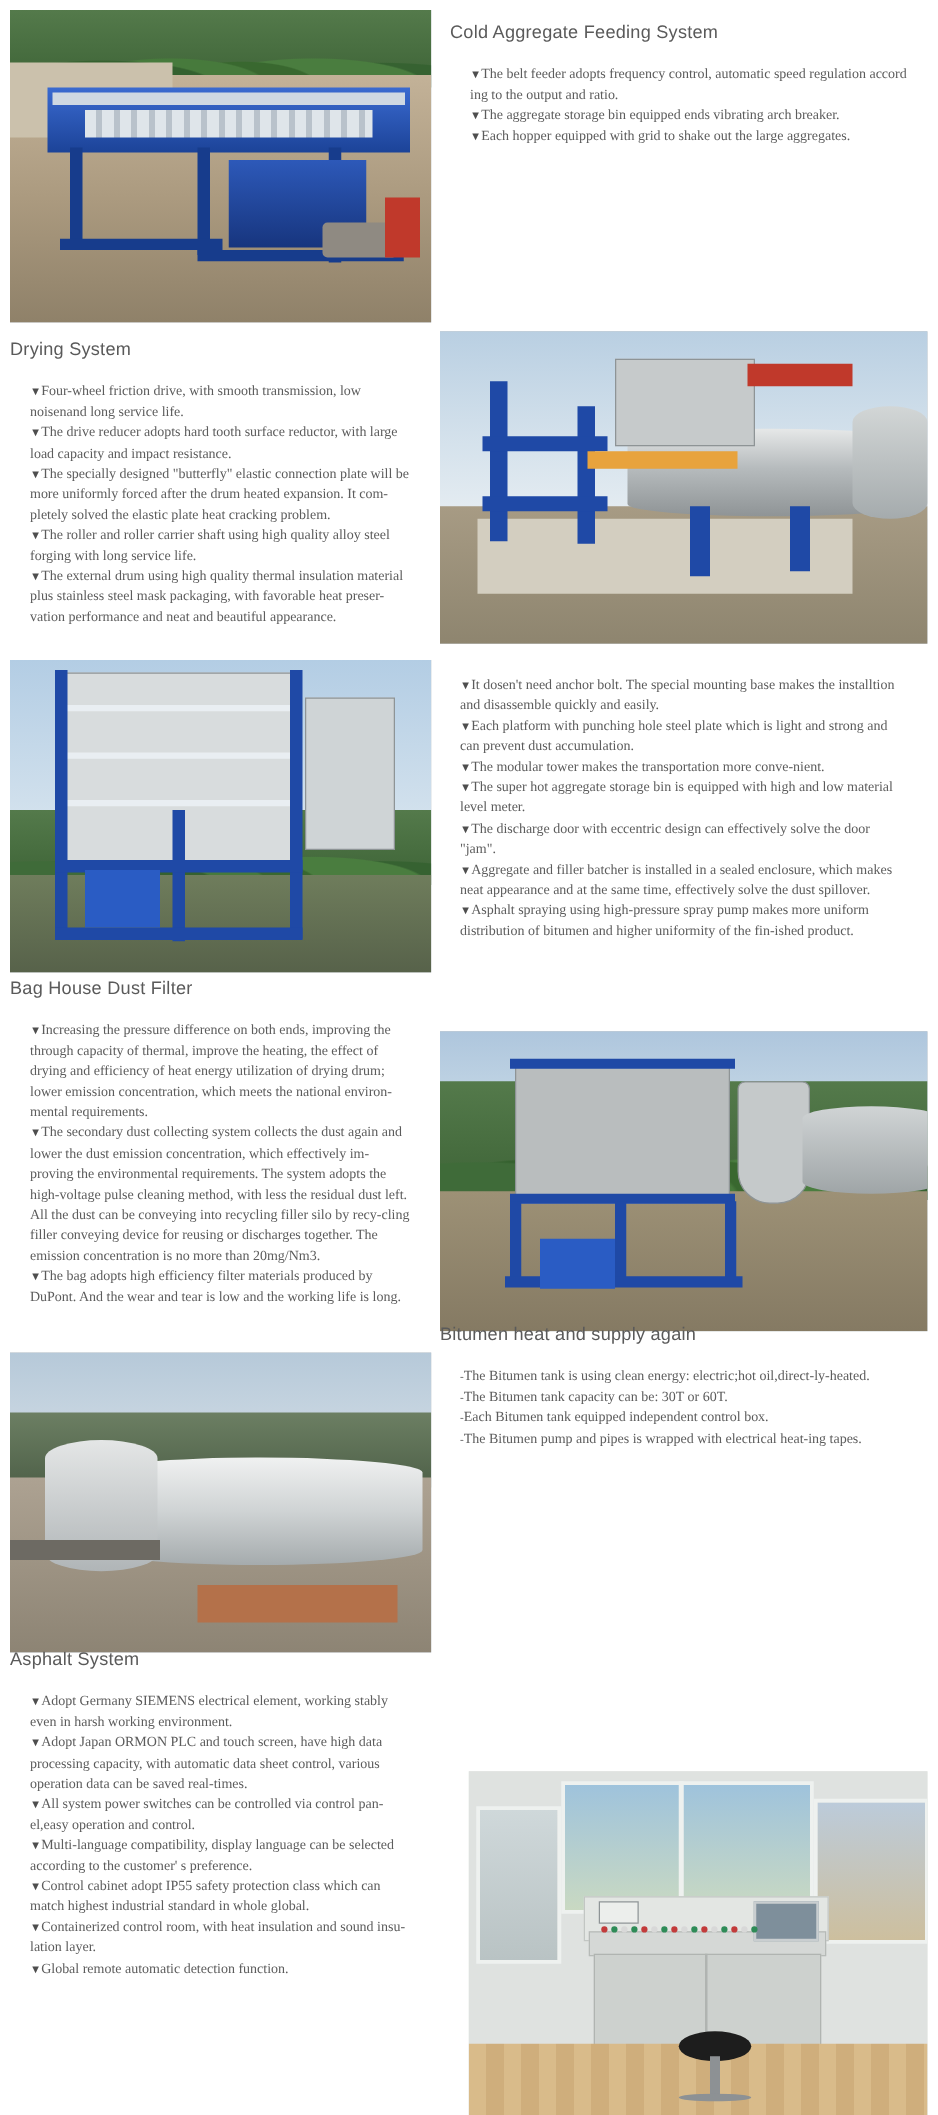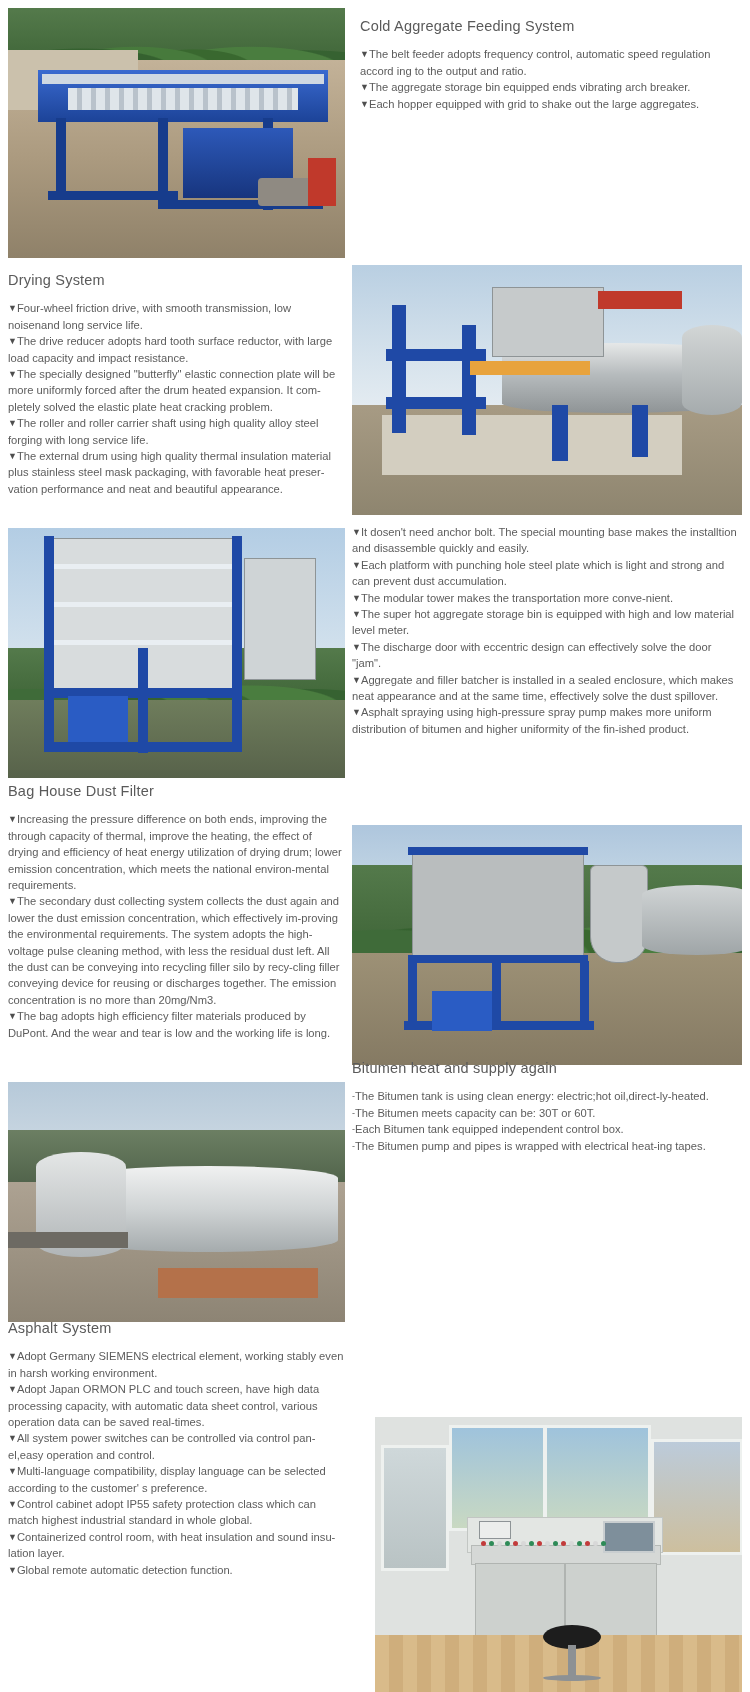--- a/index.html
+++ b/index.html
@@ -33,23 +33,24 @@
   }
   .sec-title {
     font-size: 14.5px;
     color: #5a5a5a;
     font-weight: 400;
     letter-spacing: .2px;
     margin: 0 0 11px 0;
     line-height: 1.2;
   }
   .body-list {
-    margin: 0;
+    margin: 16px;
     padding: 0;
     list-style: none;
+    font-family: Liberation Serif, serif;
   }
   .body-list li {
     font-size: 11.2px;
     line-height: 16.4px;
     color: #5c5c5c;
     margin: 0 0 0 0;
     text-align: left;
     position: relative;
   }
   .bullet {
@@ -232,21 +233,21 @@
     <div class="drumcyl" style="left:70px; top:84px; width:260px; height:86px; background:linear-gradient(#f0f1f1,#cfd3d4 50%,#a5abad);"></div>
     <div class="drumcyl" style="left:28px; top:70px; width:90px; height:105px; background:linear-gradient(#e4e6e6,#b0b5b7);"></div>
     <div class="conc" style="left:150px; top:186px; width:160px; height:30px; background:#b4714a;"></div>
     <div class="dark" style="left:0; top:150px; width:120px; height:16px; background:#6d6a63;"></div>
   </div>
 
   <div class="txt" style="left:352px; top:1060px; width:390px;">
     <h2 class="sec-title">Bitumen heat and supply again</h2>
     <ul class="body-list">
       <li><span class="bullet dashbul">-</span><span>The Bitumen tank is using clean energy: electric;hot oil,direct-ly-heated.</span></li>
-      <li><span class="bullet dashbul">-</span><span>The Bitumen meets capacity can be: 30T or 60T.</span></li>
+      <li><span class="bullet dashbul">-</span><span>The Bitumen tank capacity can be: 30T or 60T.</span></li>
       <li><span class="bullet dashbul">-</span><span>Each Bitumen tank equipped independent control box.</span></li>
       <li><span class="bullet dashbul">-</span><span>The Bitumen pump and pipes is wrapped with electrical heat-ing tapes.</span></li>
     </ul>
   </div>
 
   <div class="txt" style="left:8px; top:1320px; width:337px;">
     <h2 class="sec-title">Asphalt System</h2>
     <ul class="body-list">
       <li><span class="bullet">▼</span><span>Adopt Germany SIEMENS electrical element, working stably even in harsh working environment.</span></li>
       <li><span class="bullet">▼</span><span>Adopt Japan ORMON PLC and touch screen, have high data processing capacity, with automatic data sheet control, various operation data can be saved real-times.</span></li>

